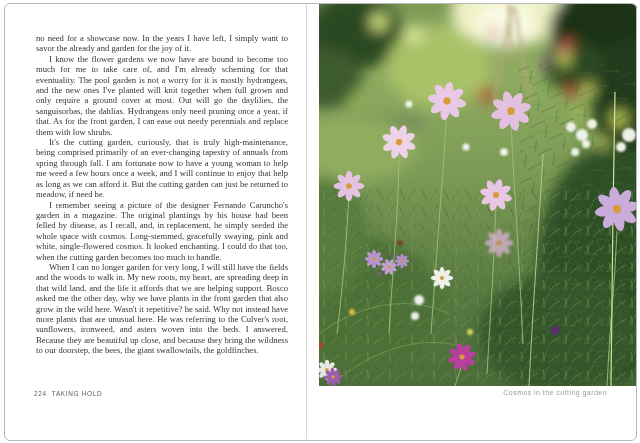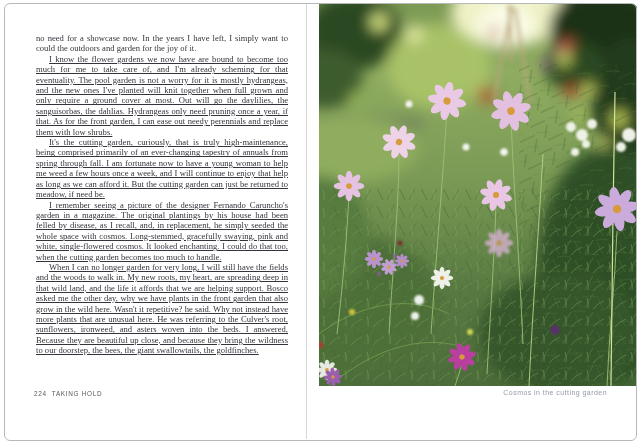--- a/index.html
+++ b/index.html
@@ -6,21 +6,21 @@
   body{width:640px;height:443px;position:relative;overflow:hidden;
        font-family:"Liberation Serif",serif;}
   .frame{position:absolute;left:4px;top:3px;width:631px;height:436px;
          border:1px solid #b6b9bc;border-radius:6px;pointer-events:none;z-index:50;}
   .spread{position:absolute;inset:0;}
   
   .text-block{position:absolute;left:36px;top:33px;width:252px;
               font-size:8.6px;line-height:10.4px;color:#34353c;
               text-align:justify;}
   .text-block p{margin:0;}
-  .text-block p.indent{text-indent:13px;text-decoration:underline;}
+  .text-block p.indent{text-indent:13px;}
   .folio{position:absolute;left:34px;top:390px;
          font-family:"Liberation Sans",sans-serif;font-size:6.4px;
          letter-spacing:0.7px;color:#55585e;}
   .folio .num{margin-right:5px;}
   
   .gutter{position:absolute;left:306px;top:4px;height:435px;width:1px;
           background:#d7d7d7;}
   
   .photo{position:absolute;left:319px;top:4px;width:318px;height:382px;
          overflow:hidden;border-top-right-radius:5px;background:#6d8a4a;}
@@ -29,21 +29,21 @@
            text-align:right;font-family:"Liberation Sans",sans-serif;
            font-size:7px;letter-spacing:0.45px;color:#939aa4;}
 </style>
 </head>
 <body>
 
 <div class="spread">
 
   <div>
     <div class="text-block">
-      <p>no need for a showcase now. In the years I have left, I simply want to could the outdoors and garden for the joy of it.</p>
+      <p>no need for a showcase now. In the years I have left, I simply want to savor the already and garden for the joy of it.</p>
       <p class="indent">I know the flower gardens we now have are bound to become too much for me to take care of, and I'm already scheming for that eventuality. The pool garden is not a worry for it is mostly hydrangeas, and the new ones I've planted will knit together when full grown and only require a ground cover at most. Out will go the daylilies, the sanguisorbas, the dahlias. Hydrangeas only need pruning once a year, if that. As for the front garden, I can ease out needy perennials and replace them with low shrubs.</p>
       <p class="indent">It's the cutting garden, curiously, that is truly high-maintenance, being comprised primarily of an ever-changing tapestry of annuals from spring through fall. I am fortunate now to have a young woman to help me weed a few hours once a week, and I will continue to enjoy that help as long as we can afford it. But the cutting garden can just be returned to meadow, if need be.</p>
       <p class="indent">I remember seeing a picture of the designer Fernando Caruncho's garden in a magazine. The original plantings by his house had been felled by disease, as I recall, and, in replacement, he simply seeded the whole space with cosmos. Long-stemmed, gracefully swaying, pink and white, single-flowered cosmos. It looked enchanting. I could do that too, when the cutting garden becomes too much to handle.</p>
       <p class="indent">When I can no longer garden for very long, I will still have the fields and the woods to walk in. My new roots, my heart, are spreading deep in that wild land, and the life it affords that we are helping support. Bosco asked me the other day, why we have plants in the front garden that also grow in the wild here. Wasn't it repetitive? he said. Why not instead have more plants that are unusual here. He was referring to the Culver's root, sunflowers, ironweed, and asters woven into the beds. I answered, Because they are beautiful up close, and because they bring the wildness to our doorstep, the bees, the giant swallowtails, the goldfinches.</p>
     </div>
     <div class="folio">
       <span class="num">224</span><span>TAKING HOLD</span>
     </div>
   </div>
 

